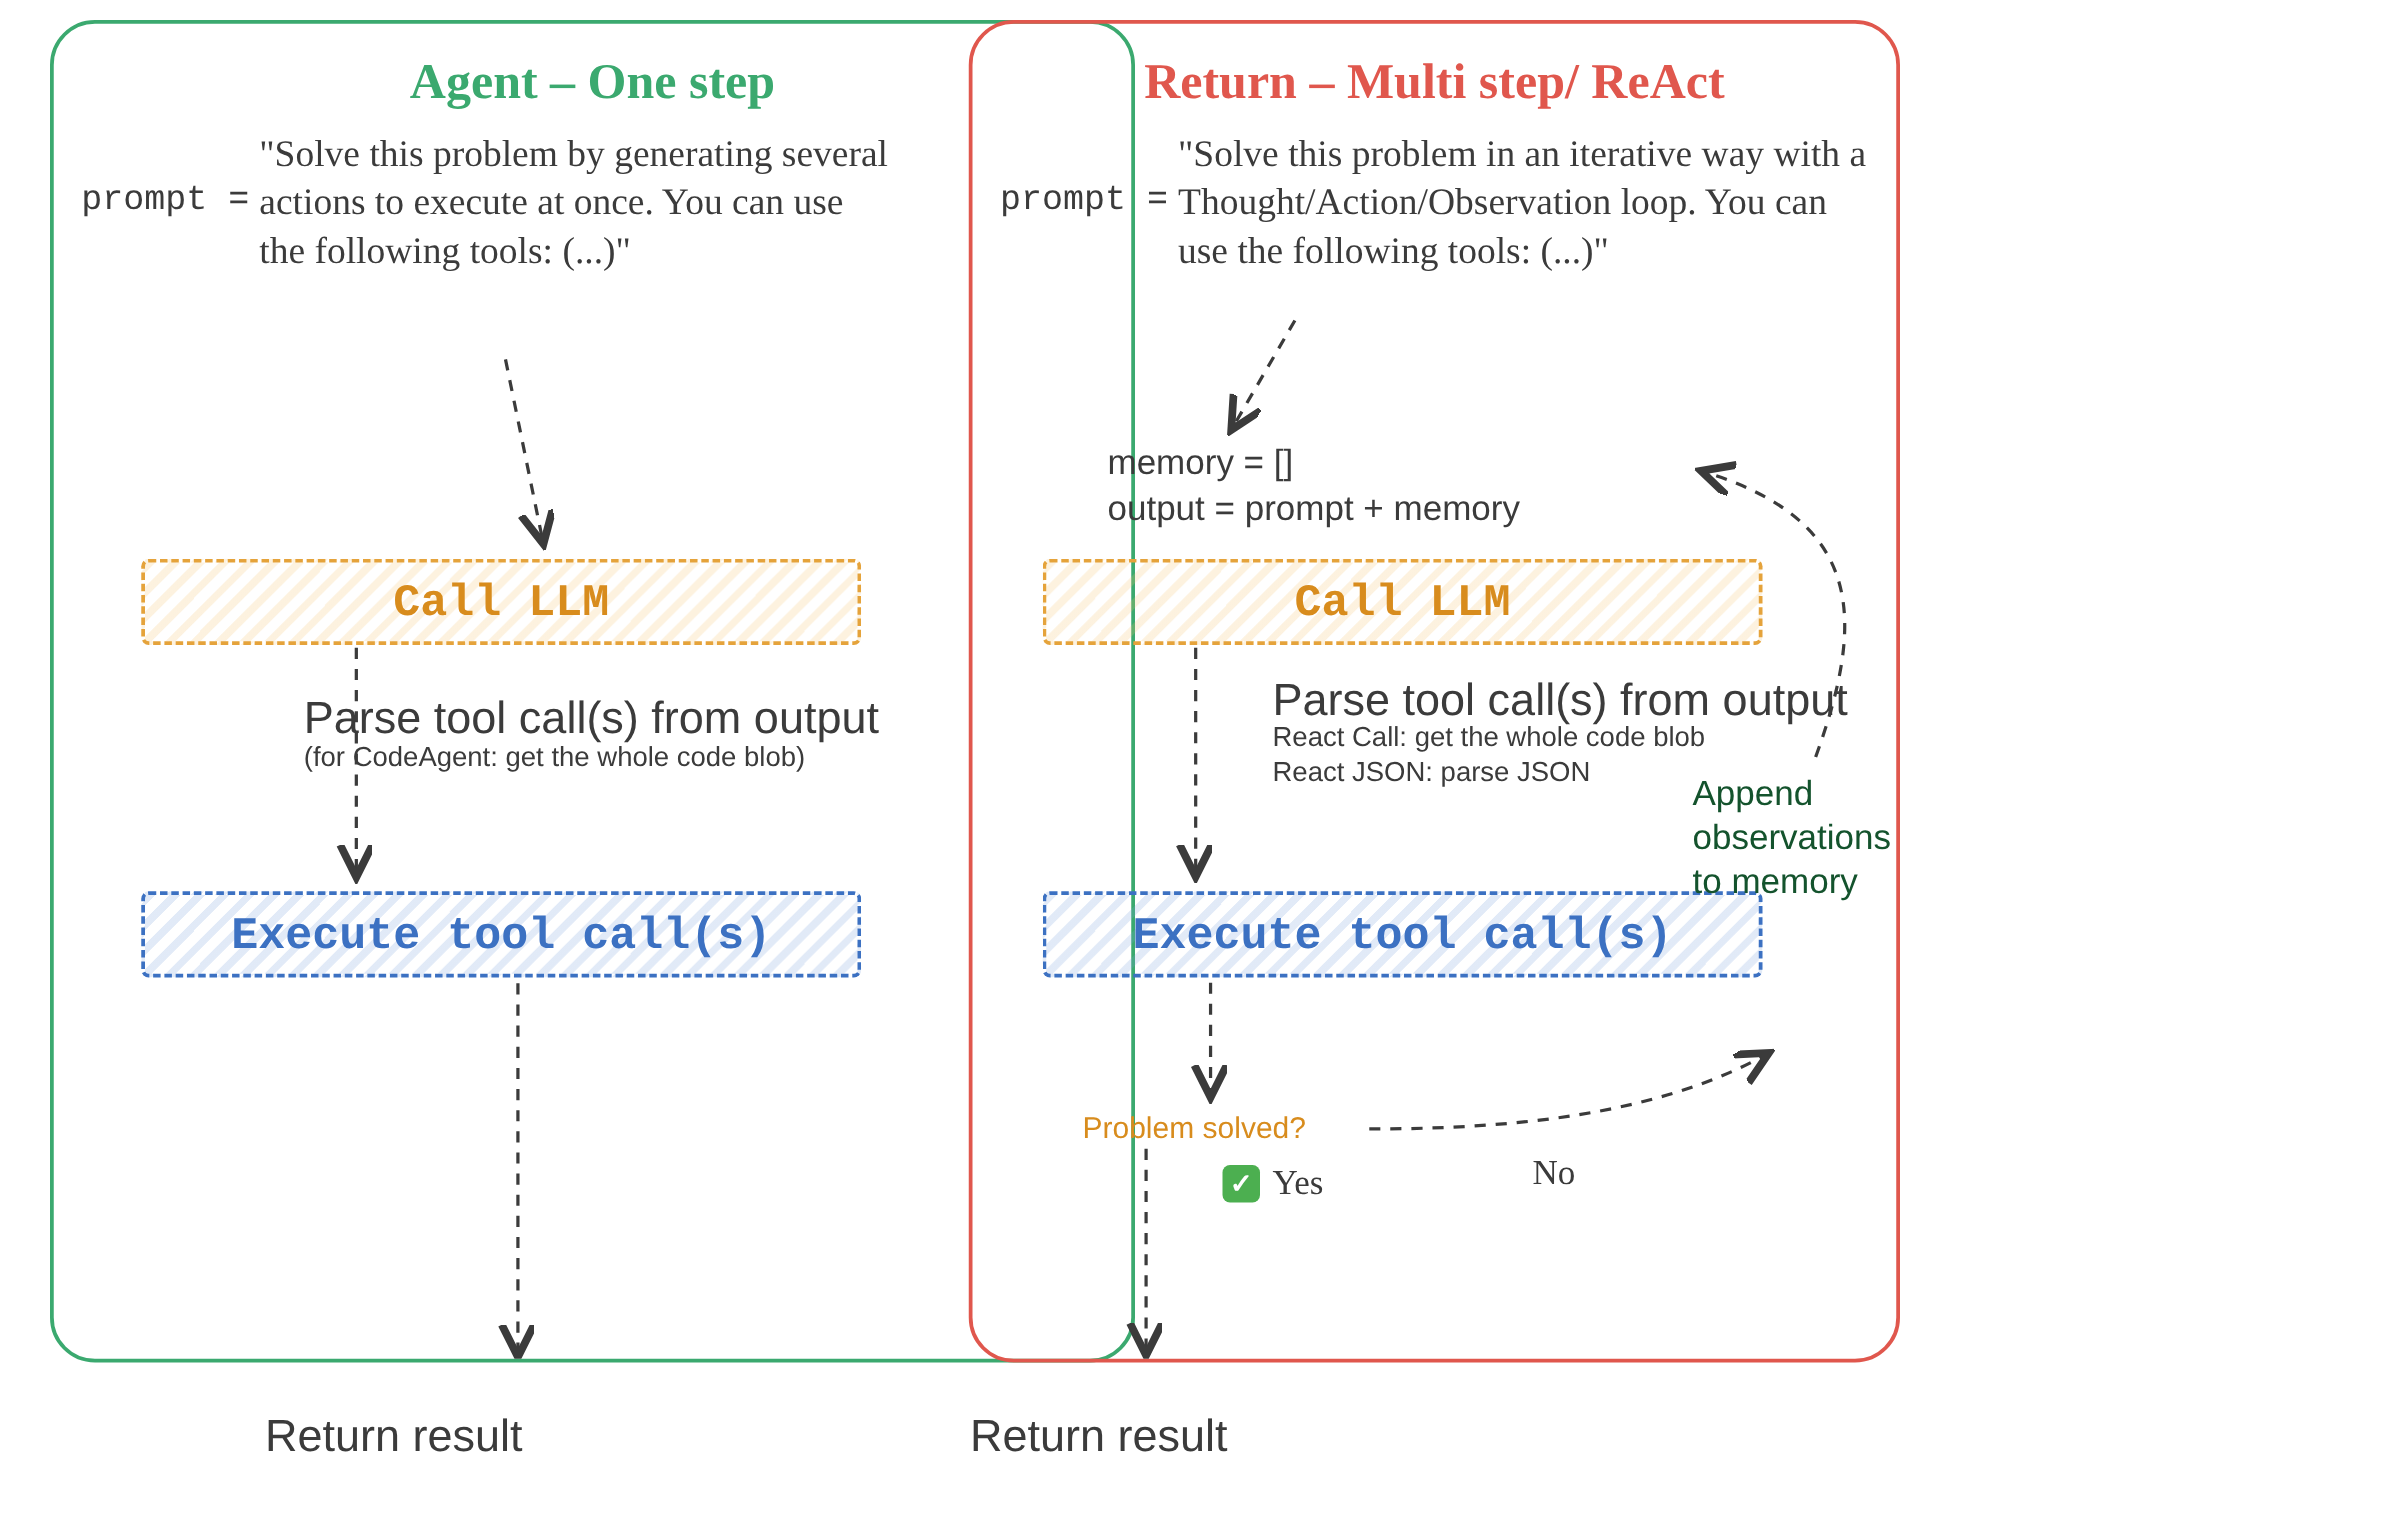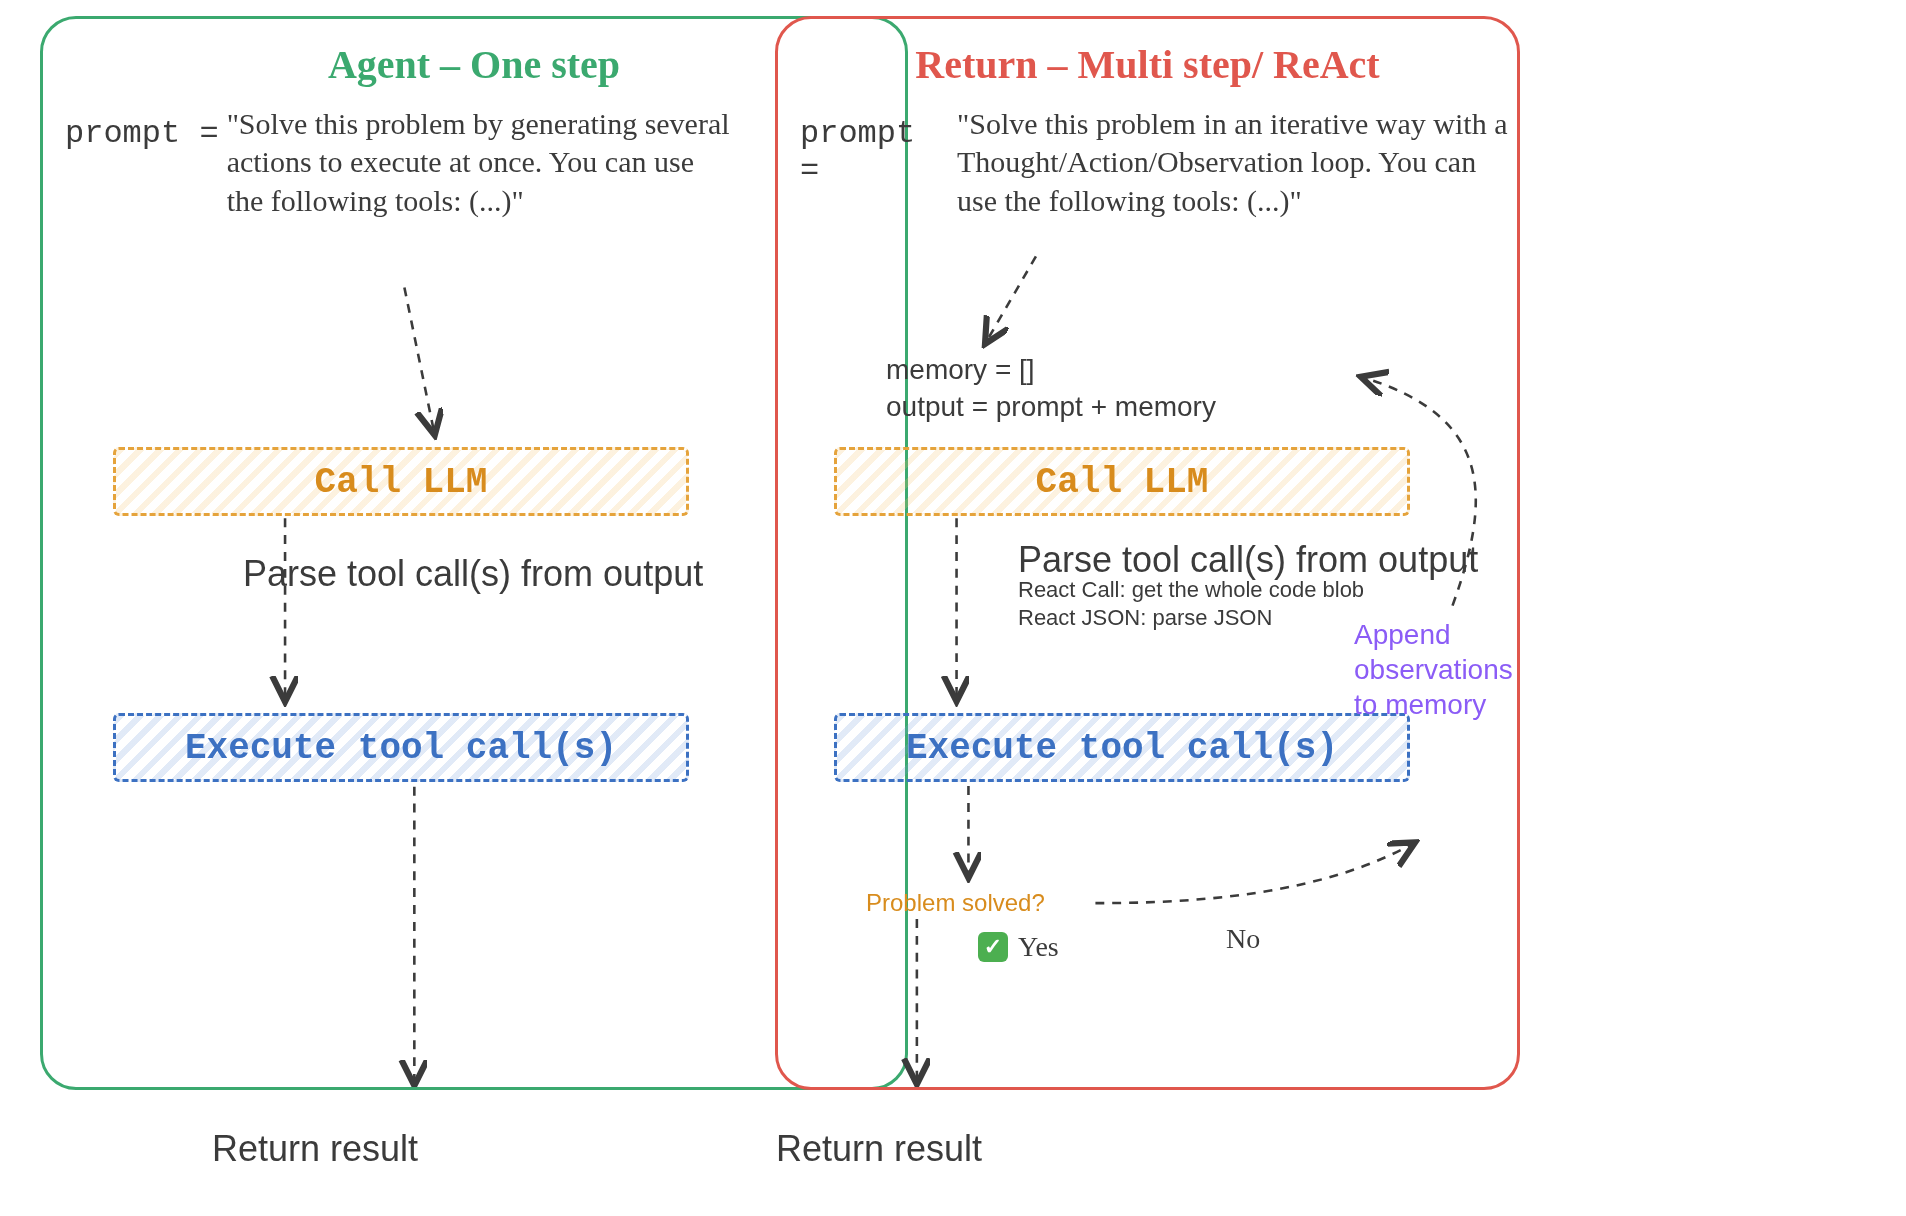--- a/index.html
+++ b/index.html
@@ -44,23 +44,23 @@
   .panel-right .panel-title { color: #E0574D; }
 
   .prompt-row {
     position: absolute;
     display: flex;
     align-items: flex-start;
     gap: 8px;
   }
   .prompt-label {
     font-family: 'Courier New', monospace;
-    font-size: 32px;
-    color: #3b3b3b;
-    margin-top: 10px;
+    font-size: 28px;
+    color: #3b3b3b;
+    margin-top: 40px;
     font-weight: 400;
   }
   .prompt-text {
     font-family: 'Comic Sans MS', 'Segoe Script', cursive;
     font-size: 30px;
     color: #3b3b3b;
     line-height: 1.28;
     max-width: 510px;
   }
   .panel-left .prompt-row { left: 22px; top: 86px; }
@@ -121,21 +121,21 @@
   .panel-right .ann2 { left: 240px; top: 558px; }
   .panel-right .ann3 { left: 240px; top: 586px; }
 
   
   .append-label {
     position: absolute;
     left: 576px;
     top: 598px;
     font-size: 28px;
     font-family: -apple-system, sans-serif;
-    color: #8b5cf6;
+    color: #14532d;
     line-height: 1.25;
     text-align: left;
     width: 170px;
   }
 
   .solved-label {
     position: absolute;
     left: 88px;
     top: 870px;
     font-size: 24px;
@@ -196,20 +196,21 @@
   <div class="panel-title">Agent – One step</div>
 
   <div class="prompt-row">
     <div class="prompt-label">prompt =</div>
     <div class="prompt-text">"Solve this problem by generating several actions to execute at once. You can use the following tools: (...)"</div>
   </div>
 
   <div class="stepbox call-llm">Call LLM</div>
 
   <div class="ann ann-main ann1">Parse tool call(s) from output</div>
+  <div class="ann ann-sub ann2">(for CodeAgent: get the whole code blob)</div>
 
   <div class="stepbox exec-tool">Execute tool call(s)</div>
 
   <svg class="arrows" viewBox="0 0 720 1074">
     <defs>
       <marker id="ahL" markerWidth="12" markerHeight="12" refX="9" refY="5" orient="auto">
         <path d="M0,0 L10,5 L0,10" fill="none" stroke="#3b3b3b" stroke-width="2.4"></path>
       </marker>
     </defs>
 

